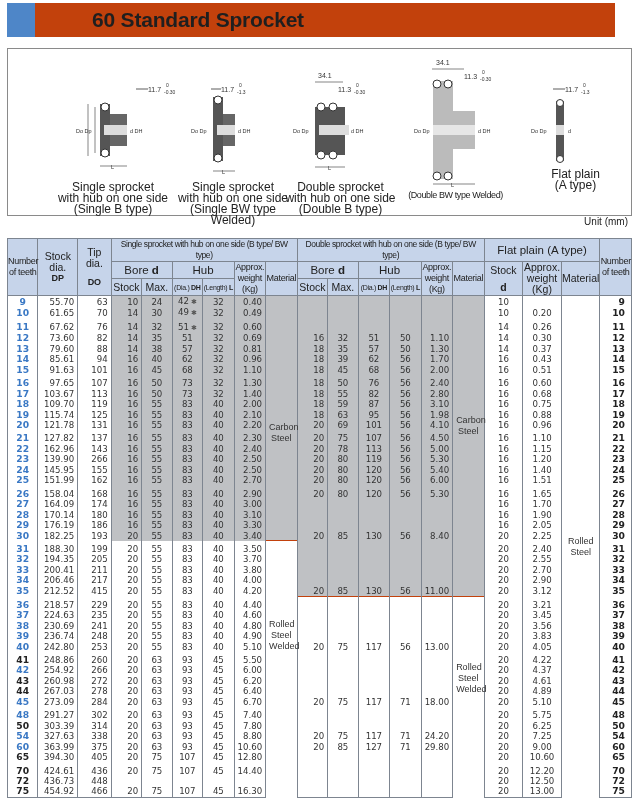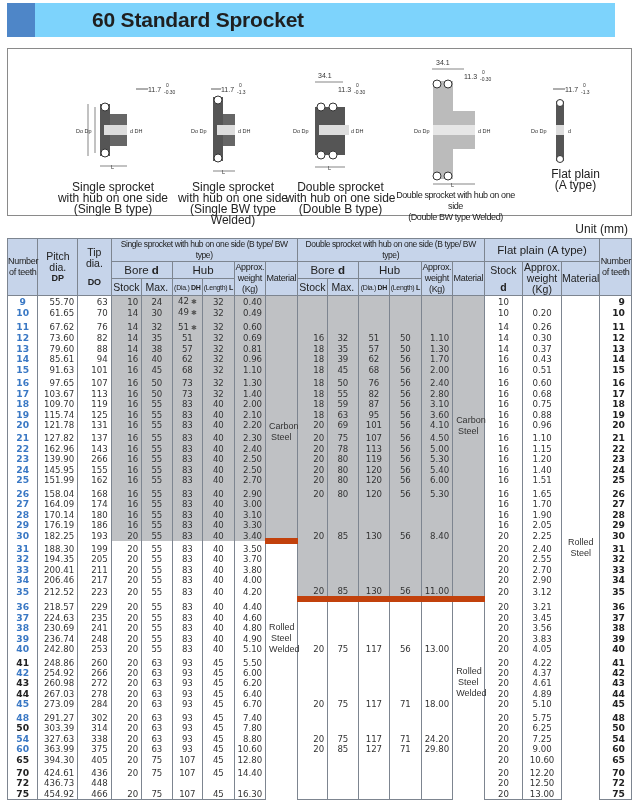--- a/index.html
+++ b/index.html
@@ -1,50 +1,50 @@
 <!DOCTYPE html>
 <html><head>
 <meta charset="utf-8">
 <style>
   * { box-sizing: border-box; margin: 0; padding: 0; }
   html, body { width: 636px; height: 802px; background: #ffffff; overflow: hidden; }
   body { font-family: "Liberation Sans", sans-serif; color: #222; position: relative; }
 
-  .title-bar { position: absolute; left: 7px; top: 3px; width: 608px; height: 34px; background: #7dd3fc; padding-left: 28px; }
+  .title-bar { position: absolute; left: 7px; top: 3px; width: 608px; height: 34px; background: #c2410c; padding-left: 28px; }
   .title-accent { position: absolute; left: 0; top: 0; width: 28px; height: 34px; background: #4e86c8; }
   .title-text { position: absolute; left: 85px; top: 5px; font-size: 21px; font-weight: bold; color: #1f1f1f; letter-spacing: -0.2px; }
 
   .diagram-box { position: absolute; left: 7px; top: 48px; width: 625px; height: 168px; border: 1px solid #8a8a8a; background: #fff; }
   .diag { position: absolute; top: 0; height: 168px; text-align: center; }
   .diag svg { position: absolute; left: 0; top: 0; }
   .diag-caption { position: absolute; left: 0; right: 0; font-size: 12px; line-height: 11px; color: #222; text-align: center; }
   .diag-caption.cond { font-size: 9px; letter-spacing: -0.4px; }
 
-  .unit { position: absolute; right: 8px; top: 222px; font-size: 12px; color: #222; margin-left: 14px; }
+  .unit { position: absolute; right: 8px; top: 216px; font-size: 10px; color: #222; margin-left: 14px; }
 
   table.spec { position: absolute; left: 7px; top: 238px; width: 625px; border-collapse: collapse; table-layout: fixed; font-size: 9.6px; }
   table.spec th { background: #c6d4ea; border: 1px solid #7d8590; font-weight: normal; color: #222; line-height: 11px; padding: 0; vertical-align: middle; }
   table.spec th.h-group { font-size: 8.5px; letter-spacing: -0.4px; height: 17px; }
   table.spec th.h-sub { font-size: 11.5px; height: 17px; }
   table.spec th.h-leaf { font-size: 10.5px; height: 17px; }
   table.spec th.h-tiny { font-size: 7px; letter-spacing: -0.3px; }
   table.spec th.h-small { font-size: 9px; letter-spacing: -0.3px; }
   table.spec th b { font-weight: bold; }
 
   table.spec td { border-left: 1px solid #7d8590; border-right: 1px solid #7d8590; padding: 0 3px; height: 10.45px; line-height: 10.45px; font-family: "DejaVu Sans", sans-serif; font-size: 8.6px; white-space: nowrap; color: #333; }
   table.spec td.num-teeth { color: #3a78c4; font-weight: bold; text-align: center; font-size: 9.2px; }
   table.spec td.num-teeth.dark { color: #222; }
   table.spec td.rteeth { color: #222; font-weight: bold; text-align: right; padding-right: 6px; font-size: 9.2px; }
   table.spec td.r { text-align: right; }
   table.spec td.c { text-align: center; }
   table.spec td.g { background: #bfc1c4; }
   table.spec td.mat { font-family: "Liberation Sans", sans-serif; font-size: 9px; text-align: center; line-height: 11px; white-space: normal; vertical-align: middle; }
   table.spec tr.grp td { padding-top: 3px; }
   table.spec tr.last td { border-bottom: 1px solid #7d8590; }
-  table.spec td.sep-top { border-top: 6px solid #c2410c; margin-top: 31px; }
+  table.spec td.sep-top { border-top: 1px solid #c2410c; margin-top: 31px; }
   .star { font-size: 7px; color: #555; margin-left: 2px; }
 </style>
 </head>
 <body>
 
 <div class="title-bar">
   <div class="title-accent"></div>
   <div class="title-text">60 Standard Sprocket</div>
 </div>
 
@@ -136,21 +136,20 @@
       <circle cx="49" cy="35" r="4" fill="#fff" stroke="#333"></circle>
       <circle cx="60" cy="35" r="4" fill="#fff" stroke="#333"></circle>
       <circle cx="49" cy="127" r="4" fill="#fff" stroke="#333"></circle>
       <circle cx="60" cy="127" r="4" fill="#fff" stroke="#333"></circle>
       <text x="26" y="84" font-size="5.5" fill="#333">Do Dp</text>
       <text x="90" y="84" font-size="5.5" fill="#333">d DH</text>
       <line x1="45" y1="135" x2="87" y2="135" stroke="#333" stroke-width="0.6"></line>
       <text x="63" y="138" font-size="5.5" fill="#333">L</text>
     </svg>
     <div class="diag-caption cond" style="top:141px;">
-      <div>Double sprocket with hub on one side</div>
       <div>(Double BW type Welded)</div>
     </div>
   </div>
 
   <div class="diag" style="left:515px;width:105px;">
     <svg width="105" height="130">
       <line x1="30" y1="40" x2="42" y2="40" stroke="#333" stroke-width="0.8"></line>
       <text x="42" y="43" font-size="7" fill="#333">11.7</text>
       <text x="60" y="38" font-size="5" fill="#333">0</text>
       <text x="58" y="45" font-size="5" fill="#333">-1.3</text>
@@ -189,21 +188,21 @@
       <col style="width:31px">
     <col style="width:38px">
       <col style="width:38px">
       <col style="width:38px">
       <col style="width:31px">
   </colgroup>
   <thead>
     <tr>
       <th rowspan="3" class="h-small">Number of teeth</th>
       <th rowspan="3" class="h-leaf">
-          <div>Pitch dia.</div>
+          <div>Stock dia.</div>
           <div style="margin-top:0;font-weight:bold;font-size:9px;">DP</div>
         </th>
       <th rowspan="3" class="h-leaf">
           <div>Tip dia.</div>
           <div style="margin-top:8px;font-weight:bold;font-size:9px;">DO</div>
         </th>
       <th colspan="6" class="h-group">Single sprocket with hub on one side (B type/ BW type)</th>
       <th colspan="6" class="h-group">Double sprocket with hub on one side (B type/ BW type)</th>
       <th colspan="3" class="h-sub">Flat plain (A type)</th>
       <th rowspan="3" class="h-small">Number of teeth</th>
@@ -425,21 +424,21 @@
         <td class="r">125</td>
         <td class="r g">16</td>
         <td class="c g">55</td>
         <td class="c g">83</td>
         <td class="c g">40</td>
         <td class="r g">2.10</td>
         <td class="r g">18</td>
         <td class="c g">63</td>
         <td class="c g">95</td>
         <td class="c g">56</td>
-        <td class="r g">3.60</td>
+        <td class="r g">1.98</td>
         <td class="c">16</td>
         <td class="c">0.88</td>
         <td class="rteeth">19</td>
       </tr>
       <tr>
         <td class="num-teeth">20</td>
         <td class="r">121.78</td>
         <td class="r">131</td>
         <td class="r g">16</td>
         <td class="c g">55</td>
@@ -704,21 +703,21 @@
         <td class="c g"></td>
         <td class="c g"></td>
         <td class="r g"></td>
         <td class="c">20</td>
         <td class="c">2.90</td>
         <td class="rteeth">34</td>
       </tr>
       <tr>
         <td class="num-teeth">35</td>
         <td class="r">212.52</td>
-        <td class="r">223</td>
+        <td class="r">415</td>
         <td class="r">20</td>
         <td class="c">55</td>
         <td class="c">83</td>
         <td class="c">40</td>
         <td class="r">4.20</td>
         <td class="r g">20</td>
         <td class="c g">85</td>
         <td class="c g">130</td>
         <td class="c g">56</td>
         <td class="r g">11.00</td>

